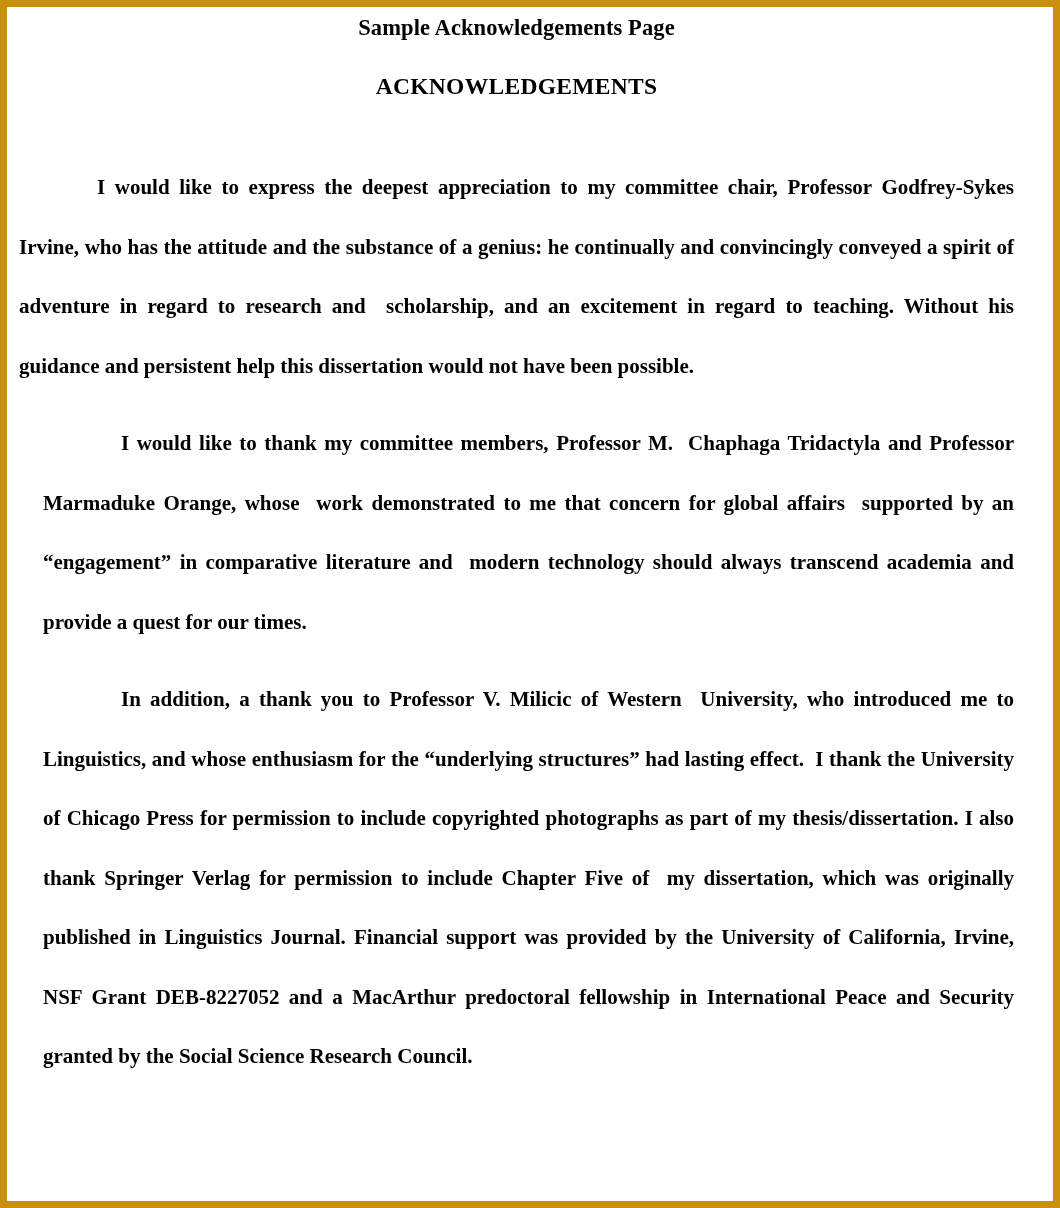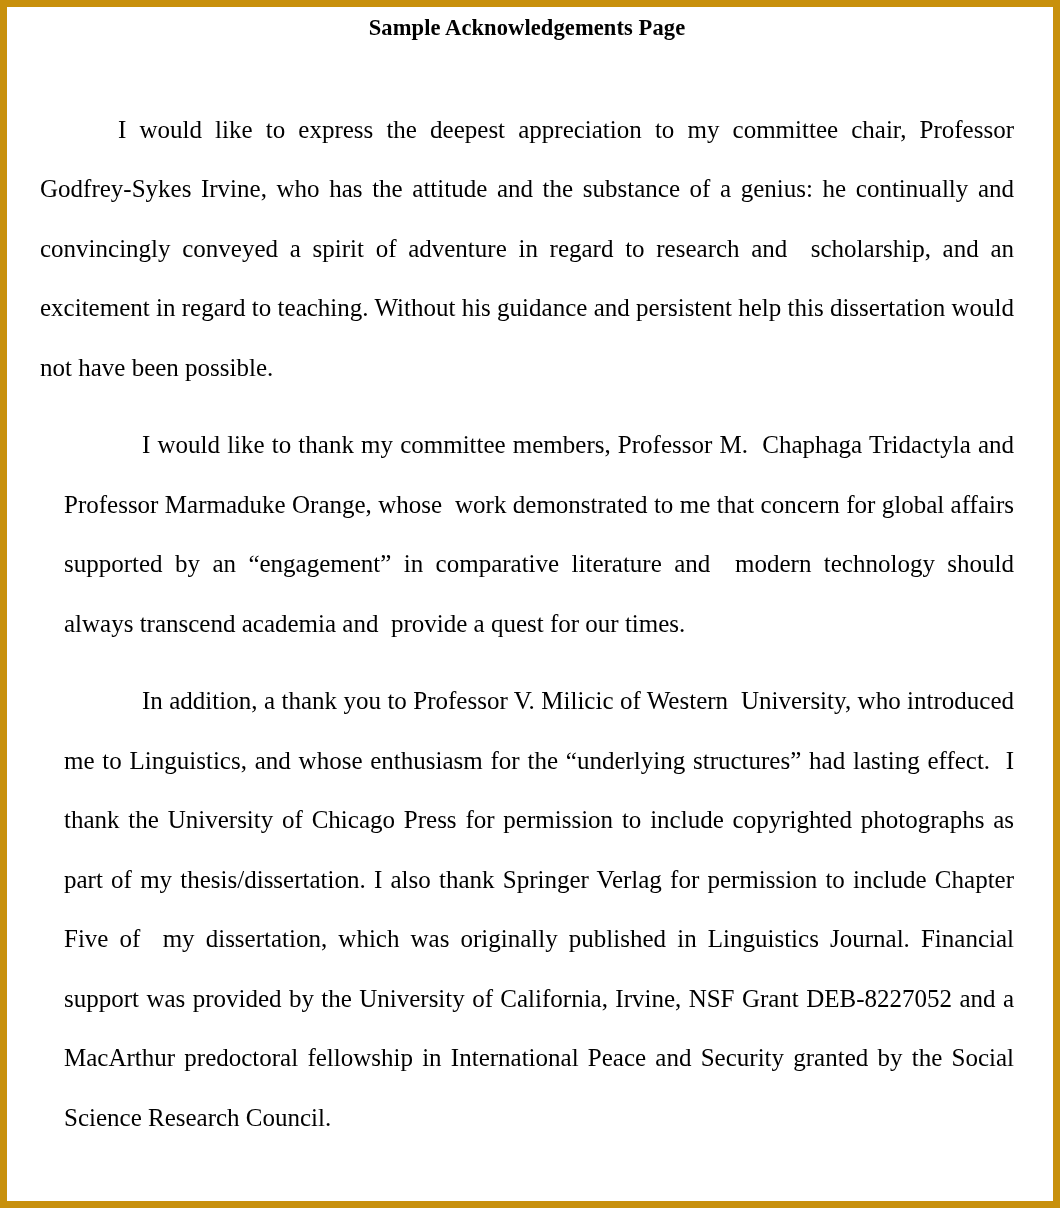--- a/index.html
+++ b/index.html
@@ -21,21 +21,21 @@
     background: #ffffff;
     border: 7px solid #c8900c;
     position: relative;
     overflow: hidden;
   }
 
   #sheet {
     box-sizing: border-box;
     width: 100%;
     height: 100%;
-    padding: 0px 39px 0px 33px;
+    padding: 0px 39px 0px 12px;
     position: relative;
     border-radius: 8px;
   }
 
   .page-title {
     text-align: center;
     font-weight: bold;
     font-size: 22.5px;
     line-height: 1.0;
     margin: 0;
@@ -56,44 +56,46 @@
   }
 
   .body-block {
     margin-top: 60px;
   }
 
   p.para {
     margin: 0 0 0 0;
     text-align: justify;
     text-justify: inter-word;
-    font-size: 25px;
+    font-size: 21px;
     line-height: 59.5px;
     color: #000000;
     text-indent: 78px;
     white-space: pre-wrap;
+    font-weight: bold;
   }
 
   p.para + p.para {
     margin-top: 18px;
     margin-left: 24px;
   }
 
   p.para:last-child {
     margin-bottom: 0;
   }
 </style>
 </head>
 <body>
 
 <div id="page">
   <div id="sheet">
 
     <div class="page-title">Sample Acknowledgements Page</div>
 
+    <div class="section-heading">ACKNOWLEDGEMENTS</div>
 
     <div class="body-block">
       <p class="para">I would like to express the deepest appreciation to my committee chair, Professor Godfrey-Sykes Irvine, who has the attitude and the substance of a genius: he continually and convincingly conveyed a spirit of adventure in regard to research and  scholarship, and an excitement in regard to teaching. Without his guidance and persistent help this dissertation would not have been possible.</p>
       <p class="para">I would like to thank my committee members, Professor M.  Chaphaga Tridactyla and Professor Marmaduke Orange, whose  work demonstrated to me that concern for global affairs  supported by an “engagement” in comparative literature and  modern technology should always transcend academia and  provide a quest for our times.</p>
       <p class="para">In addition, a thank you to Professor V. Milicic of Western  University, who introduced me to Linguistics, and whose enthusiasm for the “underlying structures” had lasting effect.  I thank the University of Chicago Press for permission to include copyrighted photographs as part of my thesis/dissertation. I also thank Springer Verlag for permission to include Chapter Five of  my dissertation, which was originally published in Linguistics Journal. Financial support was provided by the University of California, Irvine, NSF Grant DEB-8227052 and a MacArthur predoctoral fellowship in International Peace and Security granted by the Social Science Research Council.</p>
     </div>
 
   </div>
 </div>
 

